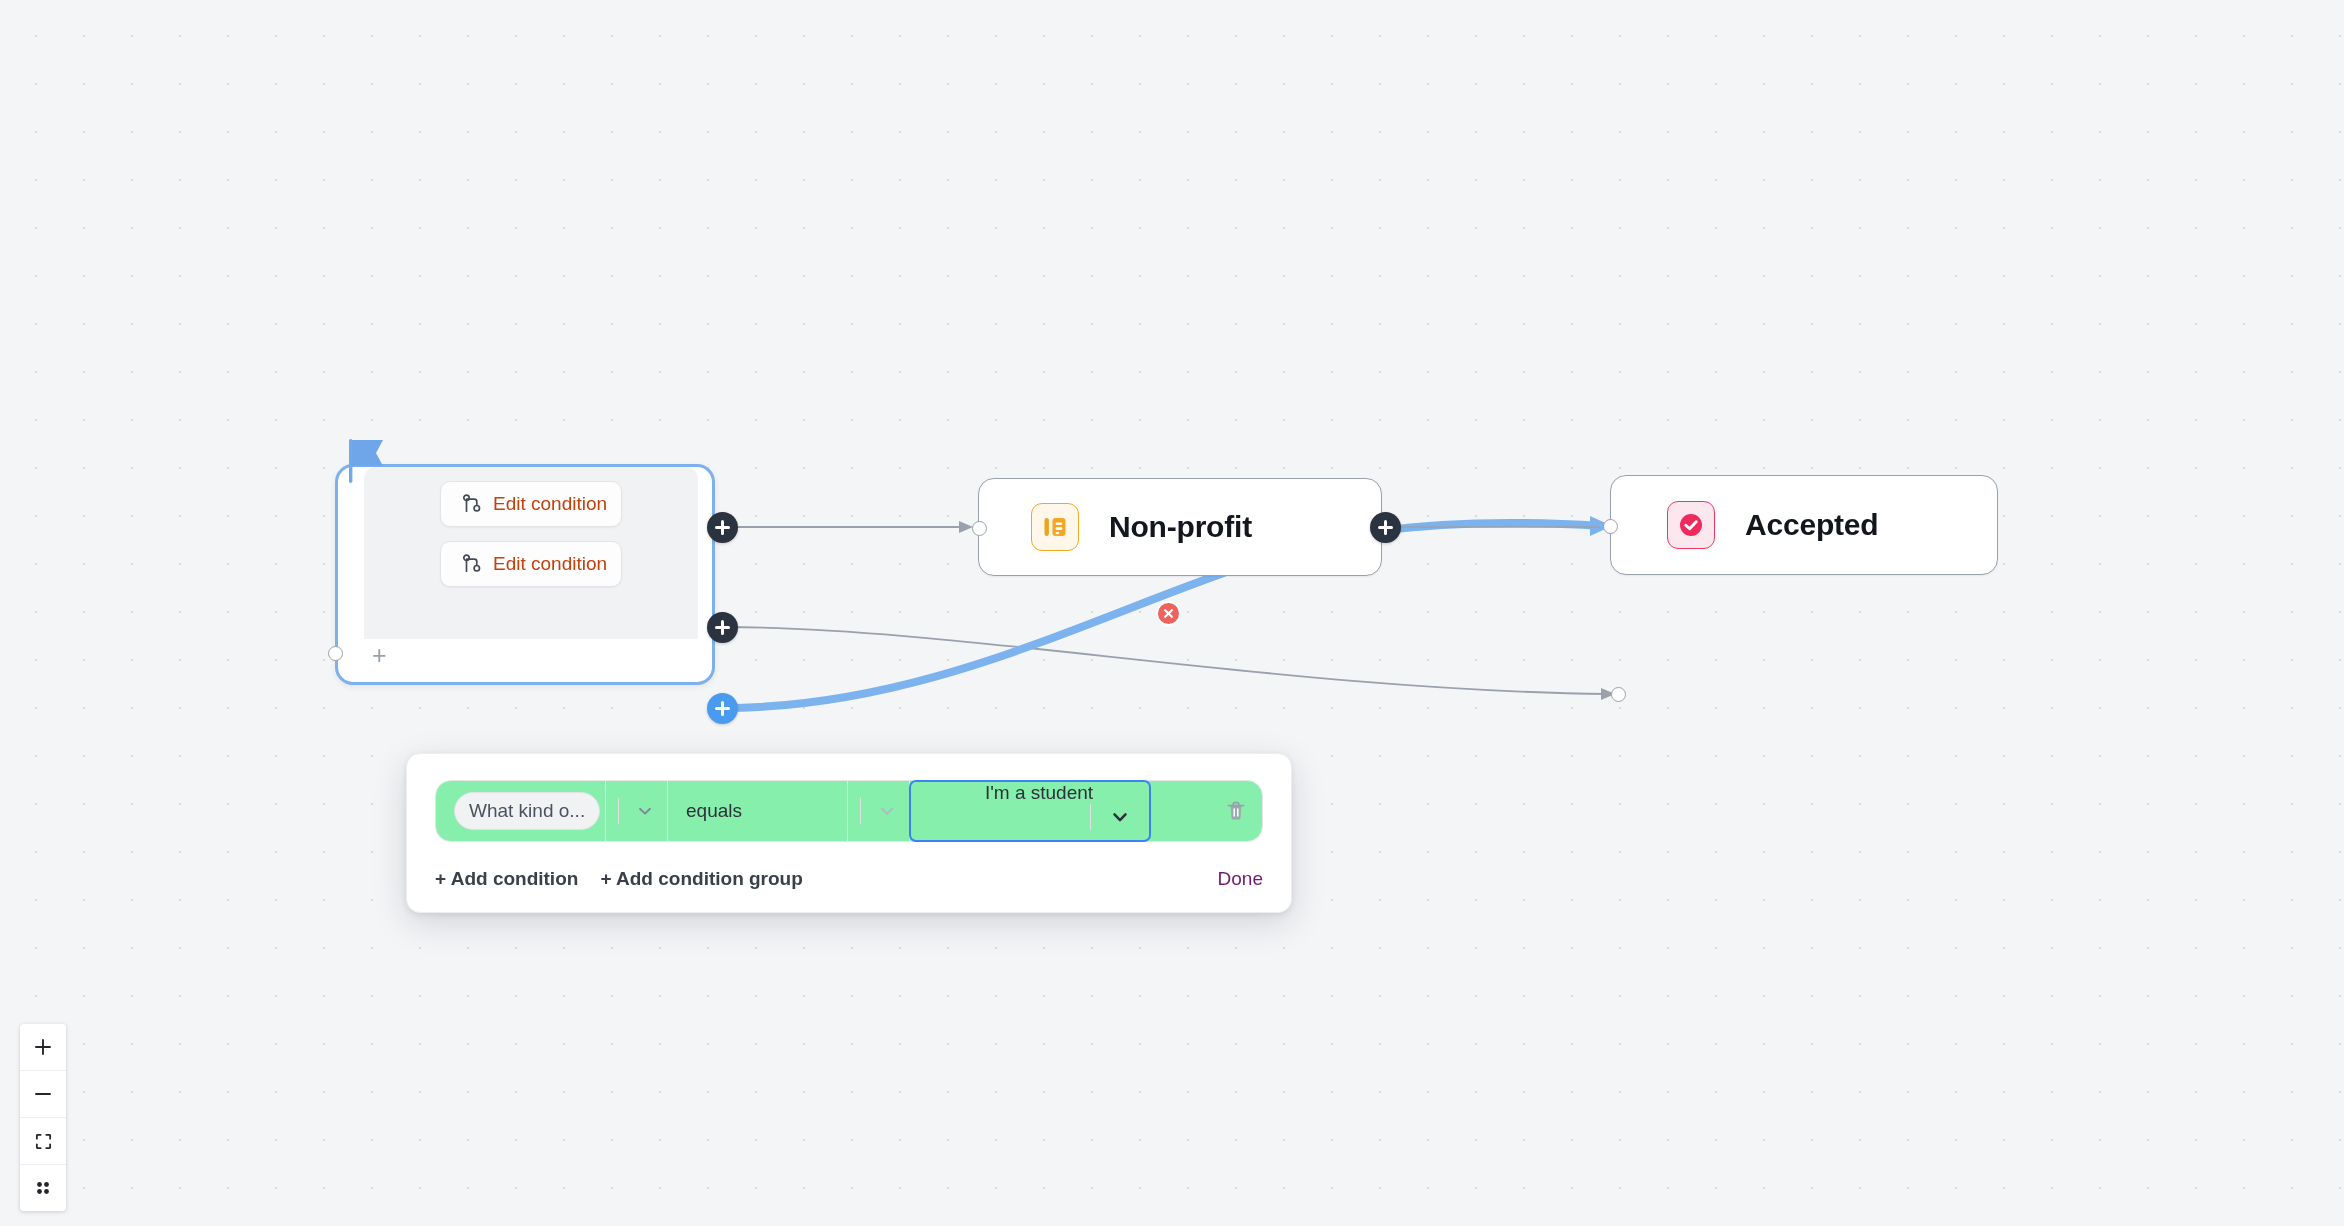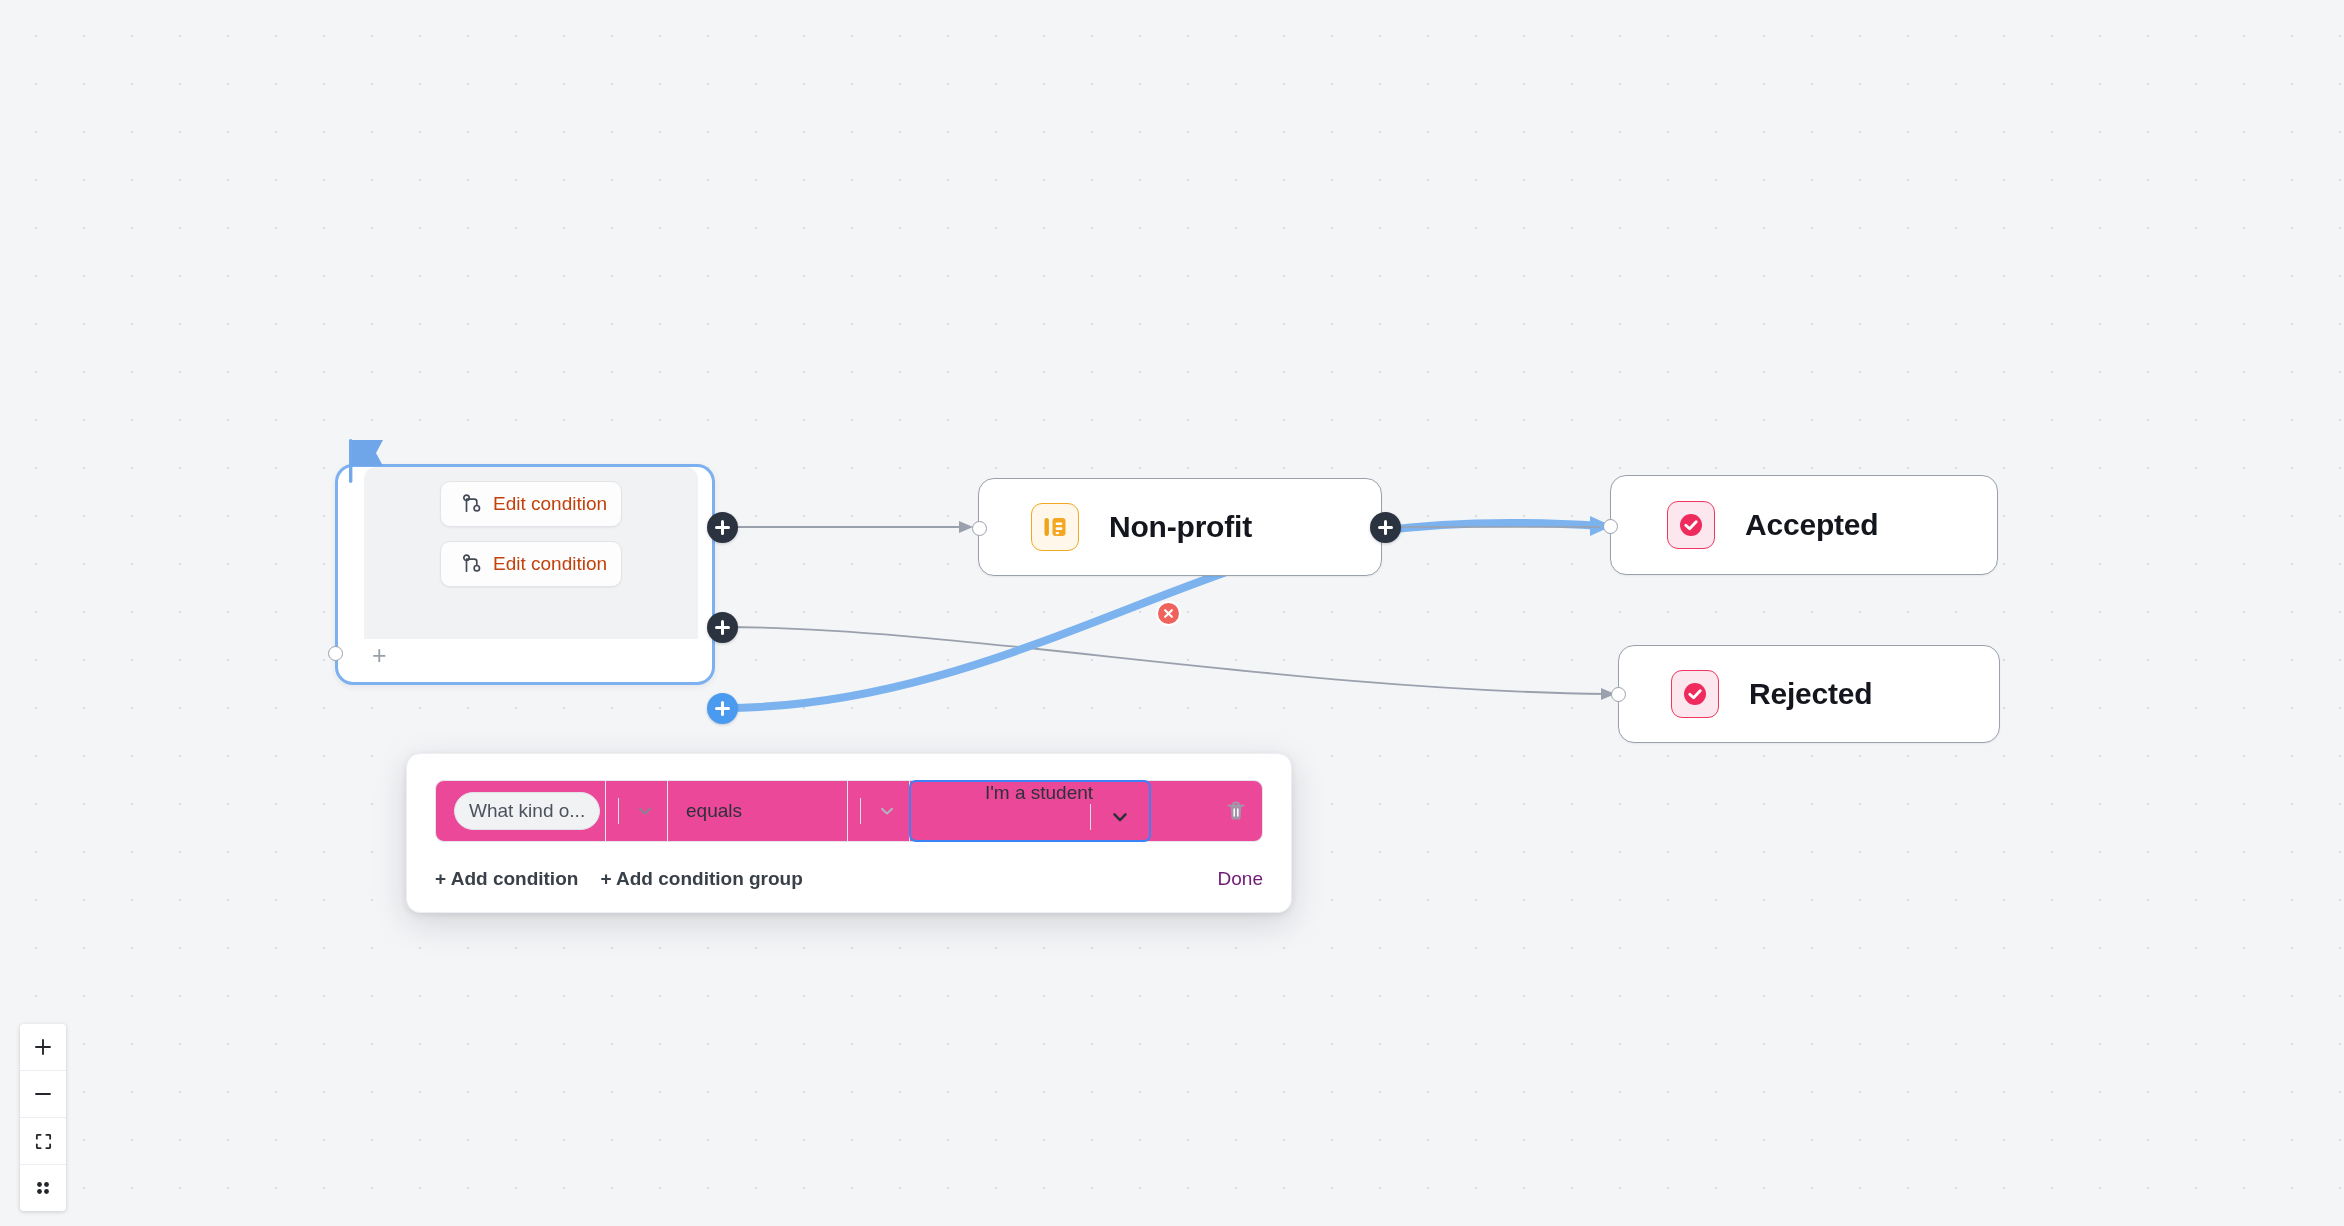--- a/index.html
+++ b/index.html
@@ -172,24 +172,24 @@
     border: 1px solid #eceef1;
     box-shadow: 0 10px 34px rgba(16,24,40,.15), 0 2px 6px rgba(16,24,40,.08);
     z-index: 20;
     padding: 26px 28px 22px 28px;
     box-sizing: border-box;
   }
   .cond-row {
     display: flex;
     align-items: stretch;
     border: 1px solid #e4e6ea;
-    border-radius: 9px;
+    border-radius: 16px;
     height: 62px;
     box-sizing: border-box;
-    background:#ec4899;
+    background:#86efac;
   }
   .seg {
     display:flex; align-items:center;
     border-right: 1px solid #e4e6ea;
     box-sizing: border-box;
     position: relative;
   }
   .seg:last-of-type { border-right: none; }
   .seg.focused {
     border: 2px solid #3b82f6;
@@ -323,29 +323,20 @@
     <div class="tile tile-end">
       <svg width="32" height="32" viewBox="0 0 32 32">
         <circle cx="16" cy="16" r="11" fill="#ef2b5d"></circle>
         <path d="M10.8 16.2 L14.6 19.8 L21.2 12.8" stroke="#fff" stroke-width="2.9" fill="none" stroke-linecap="round" stroke-linejoin="round"></path>
       </svg>
     </div>
     <div class="node-title" style="margin-left:30px;">Accepted</div>
   </div>
   <div class="handle" style="left:1603px; top:519px;"></div>
 
-  <div class="node" id="node-rejected" style="left:1618px; top:645px; width:382px; height:98px; padding-left:52px;">
-    <div class="tile tile-end">
-      <svg width="32" height="32" viewBox="0 0 32 32">
-        <circle cx="16" cy="16" r="11" fill="#ef2b5d"></circle>
-        <path d="M10.8 16.2 L14.6 19.8 L21.2 12.8" stroke="#fff" stroke-width="2.9" fill="none" stroke-linecap="round" stroke-linejoin="round"></path>
-      </svg>
-    </div>
-    <div class="node-title" style="margin-left:30px;">Rejected</div>
-  </div>
   <div class="handle" style="left:1611px; top:687px;"></div>
 
   <div id="edge-delete">
     <svg width="13" height="13" viewBox="0 0 14 14">
       <path d="M3.4 3.4 L10.6 10.6 M10.6 3.4 L3.4 10.6" stroke="#fff" stroke-width="2.3" stroke-linecap="round"></path>
     </svg>
   </div>
 
   <div id="cond-popup">
 

